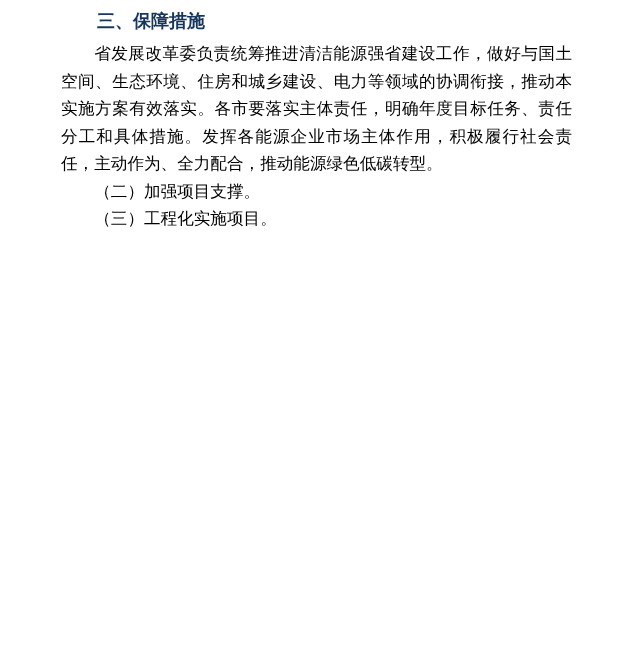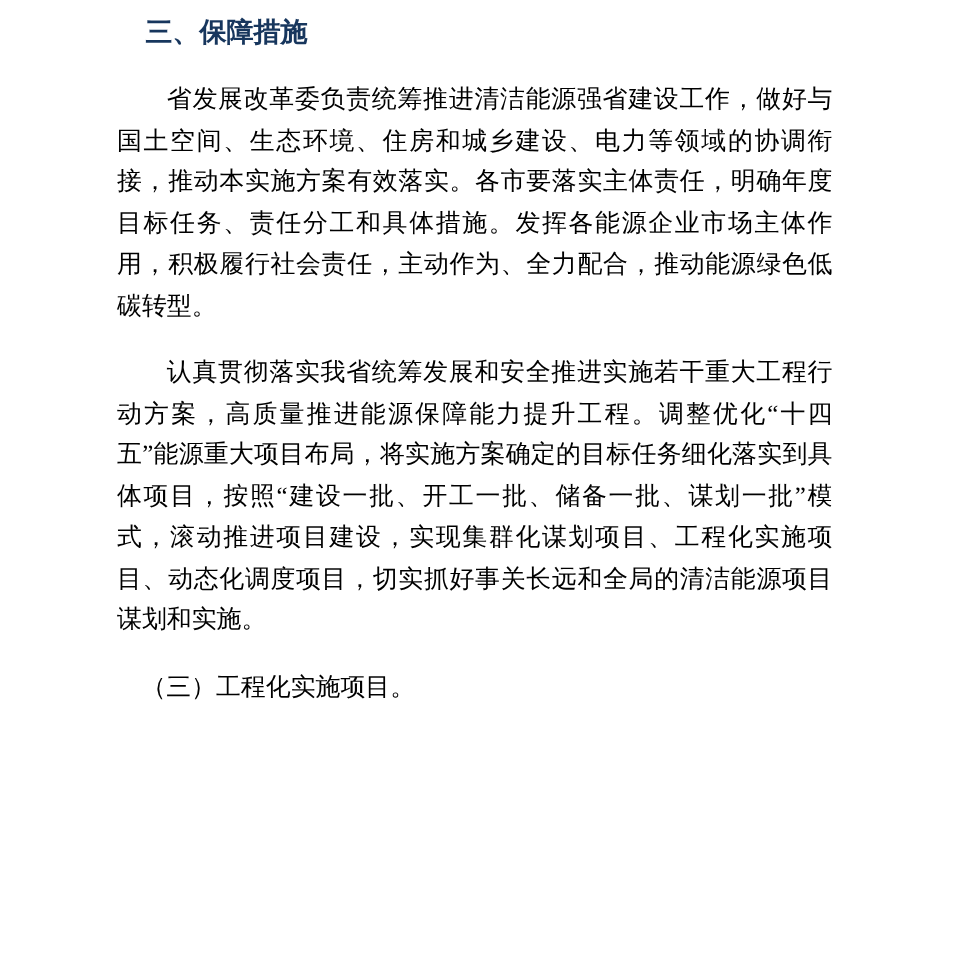--- a/index.html
+++ b/index.html
@@ -31,40 +31,40 @@
     font-size: 16.6px;
     line-height: 27.5px;
     text-indent: 2em;
     margin: 0;
     color: #000000;
   }
   .doc-paragraph {
     font-size: 16.6px;
     line-height: 27.5px;
     text-indent: 2em;
-    margin: 17px;
+    margin: 0;
     text-align: justify;
     text-justify: inter-ideograph;
     text-align-last: left;
     word-break: break-all;
     color: #000000;
   }
 </style>
 </head>
 <body>
 
 <div class="doc-page">
 
   <h2 class="doc-heading">三、保障措施</h2>
 
   <div>
     <p class="doc-paragraph">省发展改革委负责统筹推进清洁能源强省建设工作，做好与国土空间、生态环境、住房和城乡建设、电力等领域的协调衔接，推动本实施方案有效落实。各市要落实主体责任，明确年度目标任务、责任分工和具体措施。发挥各能源企业市场主体作用，积极履行社会责任，主动作为、全力配合，推动能源绿色低碳转型。</p>
   </div>
 
   <div>
-    <p class="doc-paragraph">认真贯彻落实我省统筹发展和安全推进实施若干重大工程行动方案，高质量推进能源保障能力提升工程。调整优化“十四五”能源重大项目布局，将实施方案确定的目标任务细化落实到具体项目，按照“建设一批、开工一批、储备一批、谋划一批”模式，滚动推进项目建设，实现集群化谋划项目、工程化实施项目、动态化调度项目，切实抓好事关长远和全局的清洁能源项目谋划和实施。</p>
+    <p class="doc-subheading">（二）加强项目支撑。</p>
   </div>
 
   <div>
     <p class="doc-subheading">（三）工程化实施项目。</p>
   </div>
 
 </div>
 
 </body></html>

